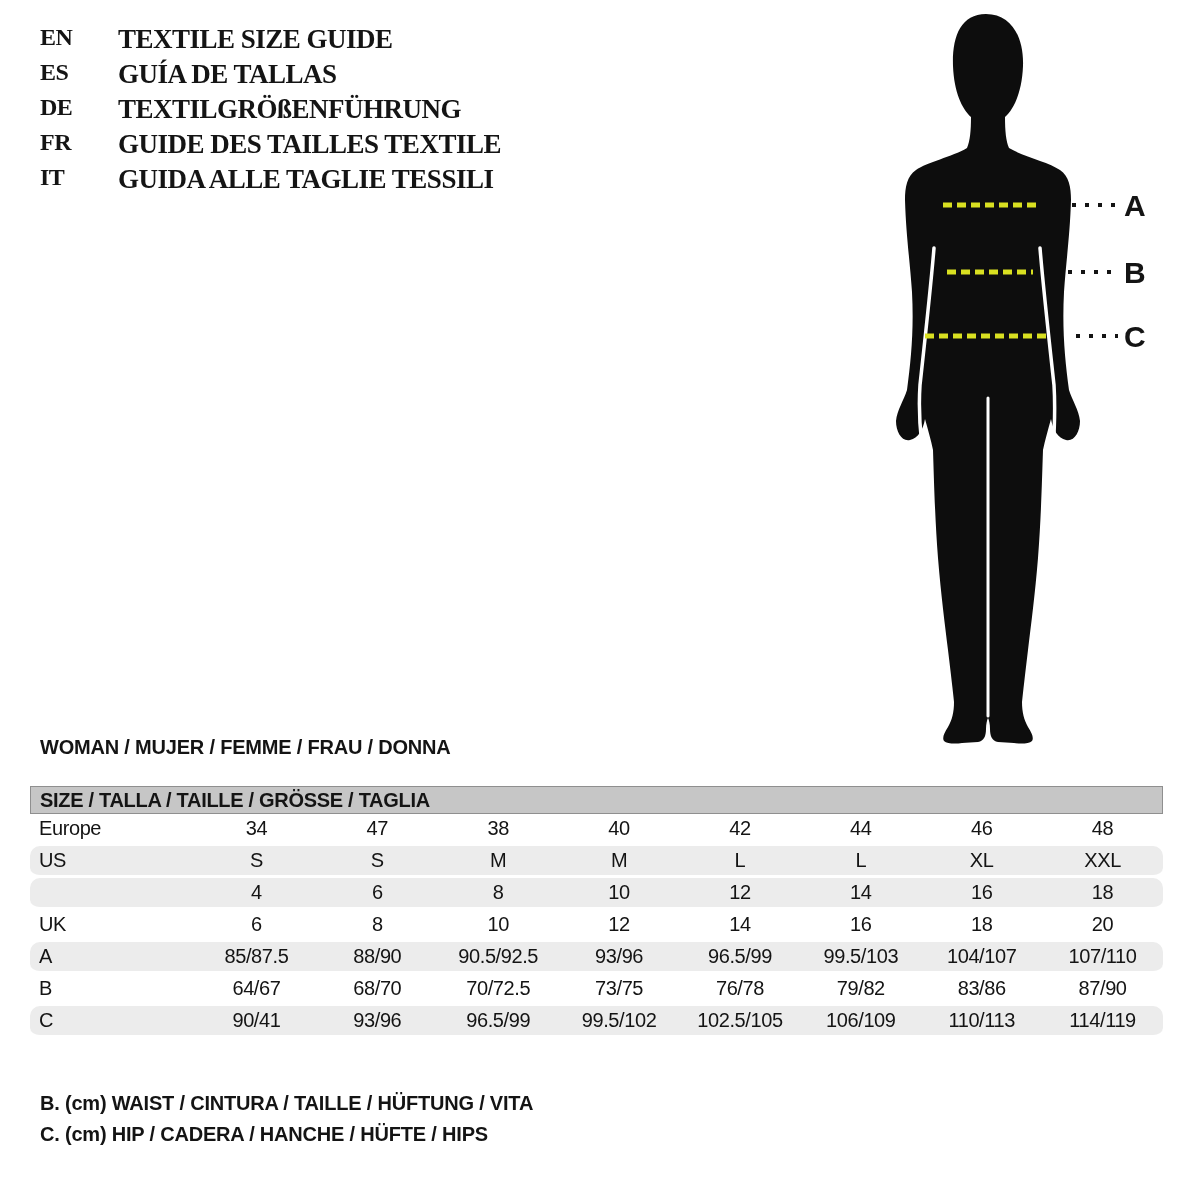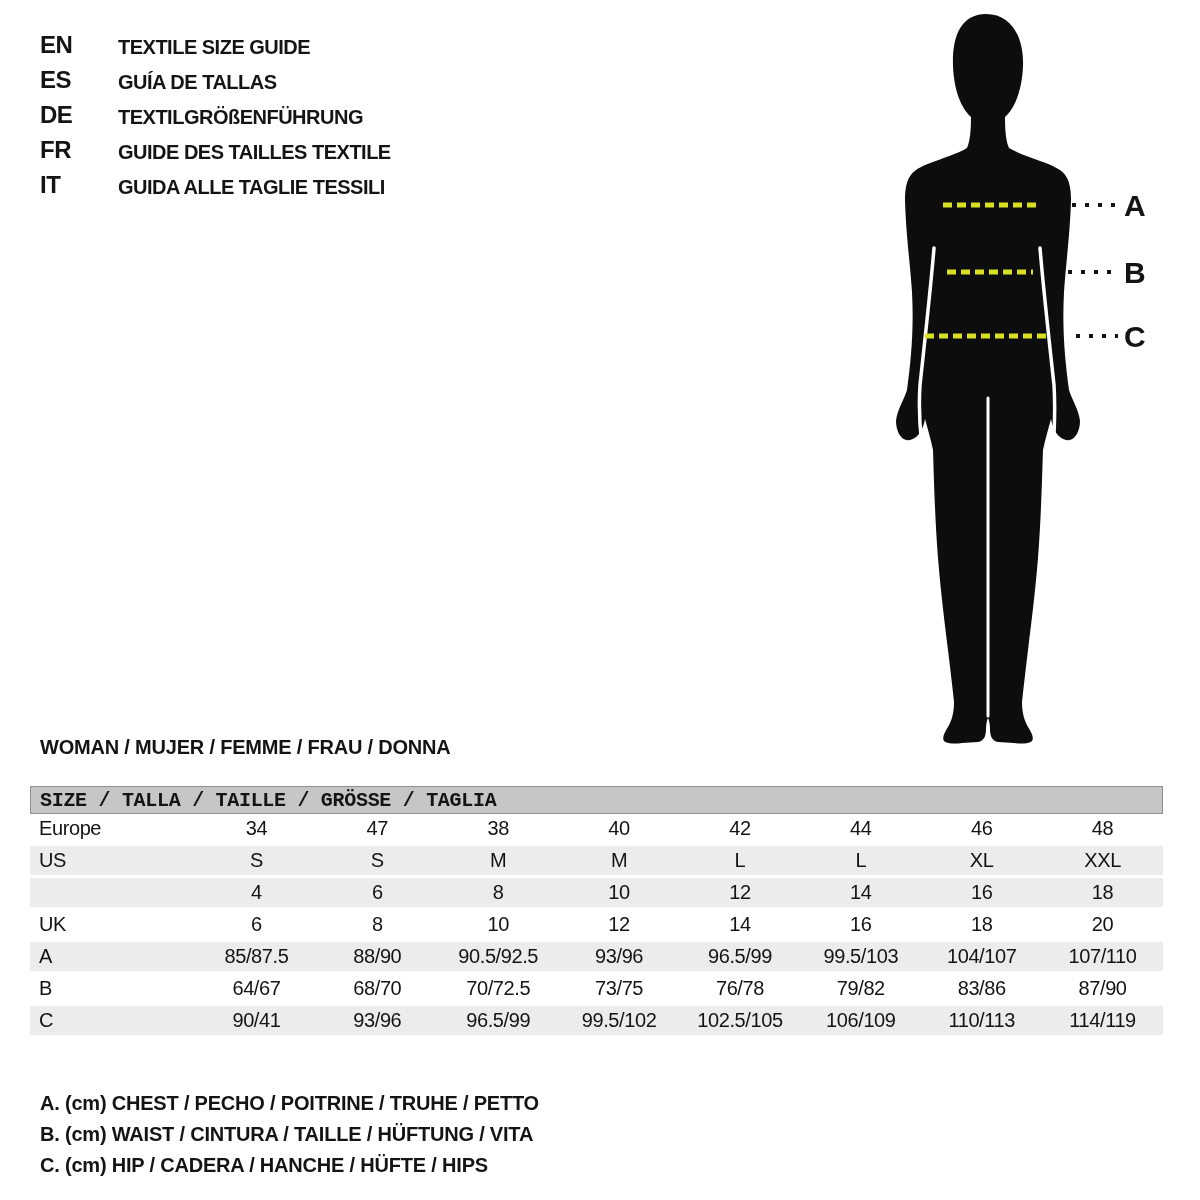--- a/index.html
+++ b/index.html
@@ -2,43 +2,43 @@
 <html><head>
 <meta charset="utf-8">
 <style>
   html,body{margin:0;padding:0;}
   .canvas{
     position:relative;width:1200px;height:1200px;background:#ffffff;
     font-family:"Liberation Sans", sans-serif;color:var(--ink,#141414);overflow:hidden;
   }
   
   .langs{position:absolute;left:40px;top:24px;}
-  .lang-row{display:flex;height:35px;align-items:flex-end;}
+  .lang-row{display:flex;height:35px;align-items:flex-start;font-family:Liberation Serif, serif;}
   .lang-code{width:78px;font-size:24px;font-weight:bold;letter-spacing:-0.5px;}
-  .lang-title{font-size:20px;font-weight:bold;letter-spacing:-0.5px;white-space:nowrap;}
+  .lang-title{font-size:27px;font-weight:bold;letter-spacing:-0.5px;white-space:nowrap;}
   
   .figure{position:absolute;left:860px;top:0;width:320px;height:760px;}
   .body-shape{fill:var(--sil,#0d0d0d);}
   .sliver{fill:none;stroke:#ffffff;stroke-width:3.5;stroke-linecap:round;}
   .dash-yellow{stroke:var(--accent,#d9e021);stroke-width:5;stroke-dasharray:9 5;}
   .dash-black{stroke:#141414;stroke-width:4;stroke-dasharray:4 9;}
   .mlabel{font-family:"Liberation Sans",sans-serif;font-size:30px;font-weight:bold;fill:#141414;}
   
   .gender{position:absolute;left:40px;top:736px;font-size:20px;font-weight:bold;letter-spacing:-0.2px;}
   
   .size-table{position:absolute;left:30px;top:786px;width:1133px;font-size:20px;}
   .thead{
     height:26px;background:var(--head-gray,#c6c6c6);border:1px solid #8f8f8f;
-    display:flex;align-items:center;padding-left:9px;font-weight:bold;letter-spacing:-0.3px;font-family:Liberation Mono, monospace;
+    display:flex;align-items:center;padding-left:9px;font-weight:bold;letter-spacing:-0.3px;
   }
   .trow{
     display:grid;grid-template-columns:166px repeat(8,1fr);
     height:29px;align-items:center;border-bottom:3px solid #ffffff;
   }
-  .trow.shaded{background:var(--row-gray,#ececec);}
+  .trow.shaded{background:var(--row-gray,#ececec);border-radius:10px;}
   .tcell{text-align:center;letter-spacing:-0.4px;white-space:nowrap;}
   .tcell.label{text-align:left;padding-left:9px;}
   
   .legend{position:absolute;left:40px;top:1092px;}
   .legend-line{font-size:20px;font-weight:bold;height:31px;letter-spacing:-0.2px;white-space:nowrap;}
 </style>
 </head>
 <body>
 
 <div class="canvas" style="--accent: #d9e021; --sil: #0d0d0d; --head-gray: #c6c6c6; --row-gray: #ececec; --ink: #141414;">
@@ -206,18 +206,17 @@
           <div class="tcell">99.5/102</div>
           <div class="tcell">102.5/105</div>
           <div class="tcell">106/109</div>
           <div class="tcell">110/113</div>
           <div class="tcell">114/119</div>
         </div>
       </div>
   </div>
 
   <div class="legend">
-    <div class="legend-line">A. (cm) CHEST / PECHO / POITRINE / TRUHE / PETTO</div>
     <div class="legend-line">B. (cm) WAIST / CINTURA / TAILLE / HÜFTUNG / VITA</div>
     <div class="legend-line">C. (cm) HIP / CADERA / HANCHE / HÜFTE / HIPS</div>
   </div>
 
 </div>
 
 </body></html>

